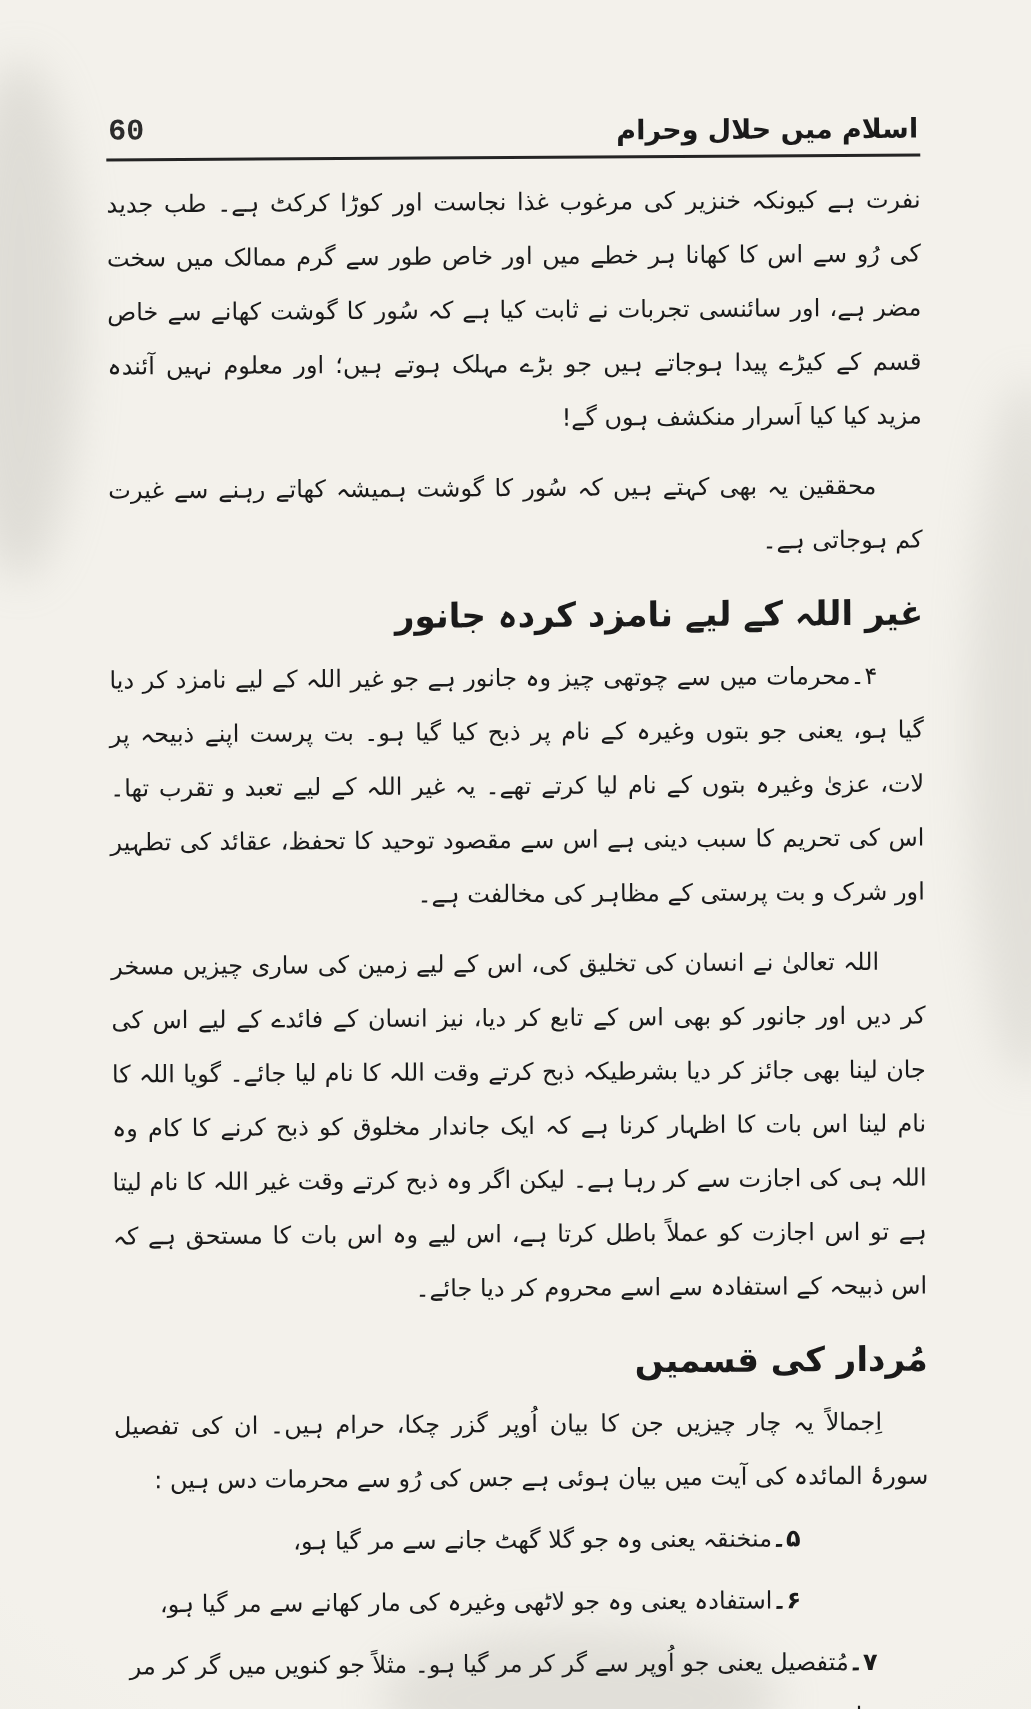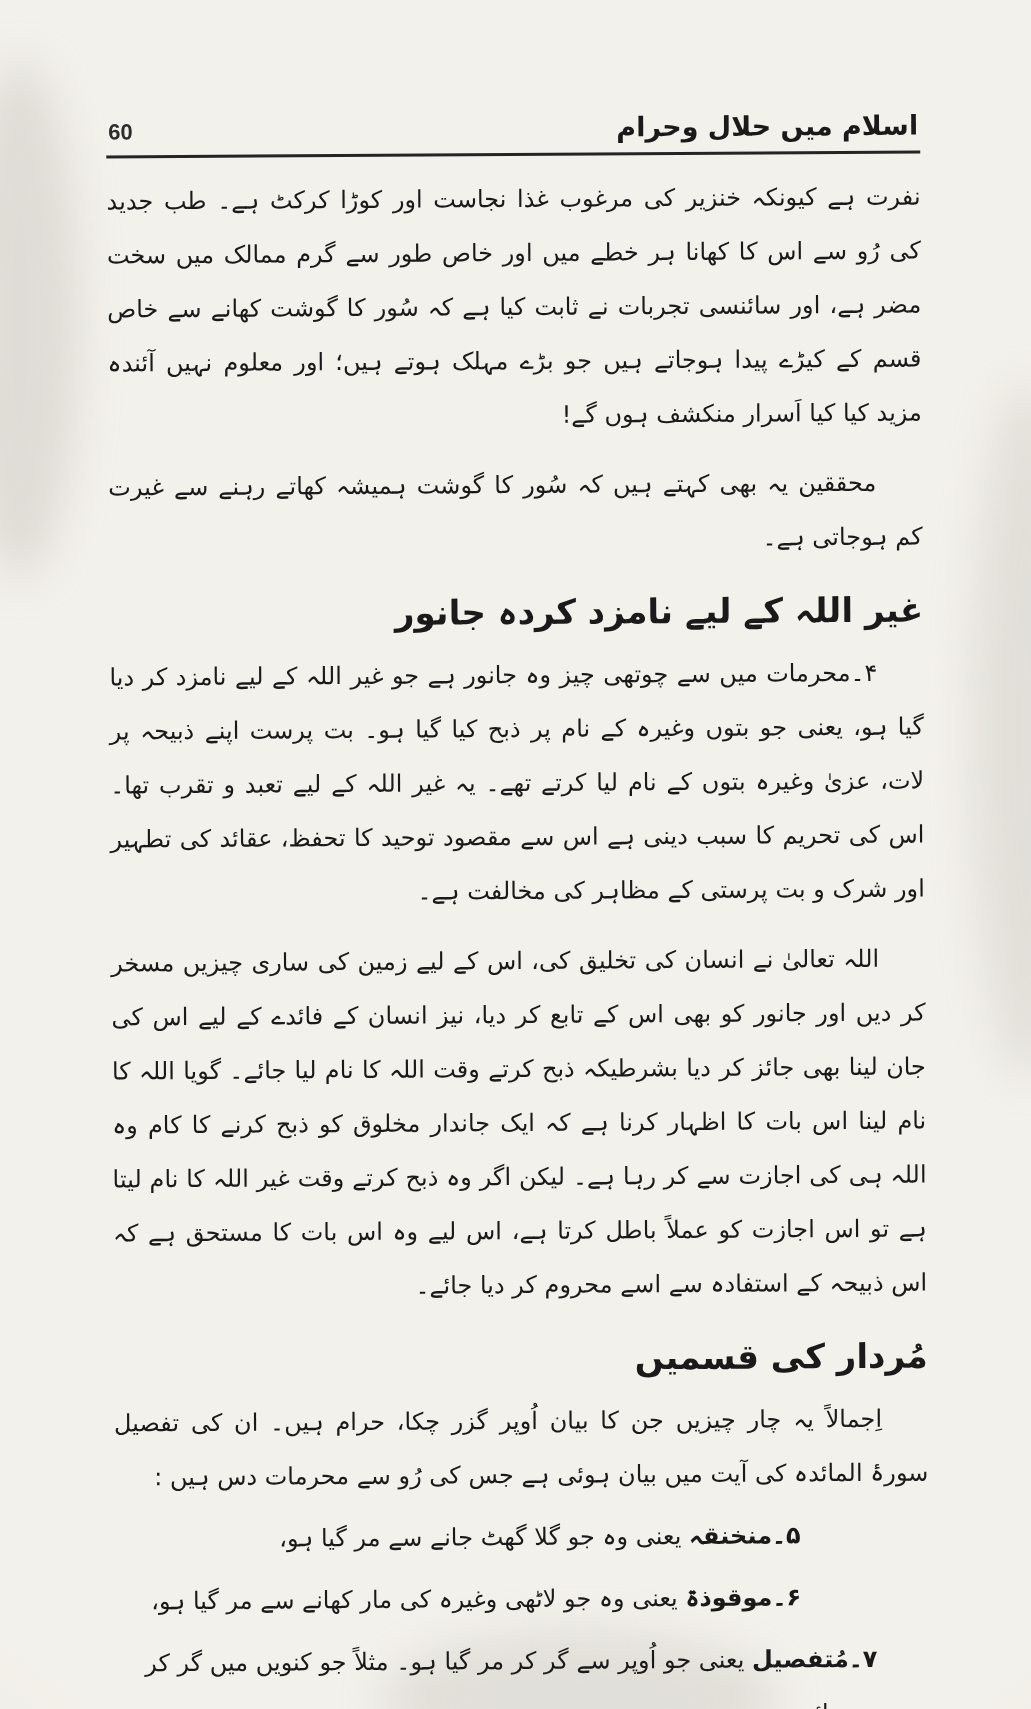--- a/index.html
+++ b/index.html
@@ -34,22 +34,22 @@
   .header-row {
     display: flex;
     justify-content: space-between;
     align-items: flex-end;
     direction: rtl;
     padding: 0 2px 10px 2px;
     border-bottom: 3px solid #242424;
   }
   .book-title { font-size: 27px; font-weight: bold; letter-spacing: .5px; }
   .page-number {
-    font-size: 22px; font-weight: bold;
-    font-family: Liberation Sans, sans-serif;
+    font-size: 30px; font-weight: bold;
+    font-family: Liberation Mono, monospace;
     color: #2c2c2c; direction: ltr;
   }
   .para {
     font-size: 24px;
     line-height: 2.25;
     text-align: justify;
     margin: 16px 0 0 0;
   }
   .para.indent { text-indent: 46px; }
   .section-heading {
@@ -61,21 +61,21 @@
   .list { margin-top: 6px; }
   .list-item {
     font-size: 24px;
     line-height: 2.25;
     text-align: right;
     padding-right: 128px;
     margin-top: 8px;
   }
   .list-item.wide { padding-right: 52px; }
   .list-num  { font-weight: bold; }
-  .list-term { font-weight: bold; }
+  .list-term { font-weight: normal; }
 </style>
 </head>
 <body>
 
 <div class="page">
 
   <div class="scan-shade" style="left:-40px; top:60px; width:120px; height:520px; opacity:.35;"></div>
   <div class="scan-shade" style="right:-50px; top:380px; width:110px; height:700px; opacity:.30;"></div>
   <div class="scan-shade" style="left:380px; bottom:-60px; width:400px; height:140px; opacity:.30;"></div>
 
@@ -100,21 +100,21 @@
 
     <p class="para indent">اِجمالاً یہ چار چیزیں جن کا بیان اُوپر گزر چکا، حرام ہیں۔ ان کی تفصیل سورۂ المائدہ کی آیت میں بیان ہوئی ہے جس کی رُو سے محرمات دس ہیں :</p>
 
     <div class="list">
 
       <div class="list-item">
         <span class="list-num">۵۔</span><span class="list-term">منخنقہ</span><span> یعنی وہ جو گلا گھٹ جانے سے مر گیا ہو،</span>
       </div>
 
       <div class="list-item">
-        <span class="list-num">۶۔</span><span class="list-term">موقوذۃ</span><span> یعنی وہ جو لاٹھی وغیرہ کی مار کھانے سے مر گیا ہو،</span>
+        <span class="list-num">۶۔</span><span class="list-term">استفادہ</span><span> یعنی وہ جو لاٹھی وغیرہ کی مار کھانے سے مر گیا ہو،</span>
       </div>
 
       <div class="list-item wide">
         <span class="list-num">۷۔</span><span class="list-term">مُتفصیل</span><span> یعنی جو اُوپر سے گر کر مر گیا ہو۔ مثلاً جو کنویں میں گر کر مر جائے۔</span>
       </div>
 
     </div>
 
   </div>
 </div>

